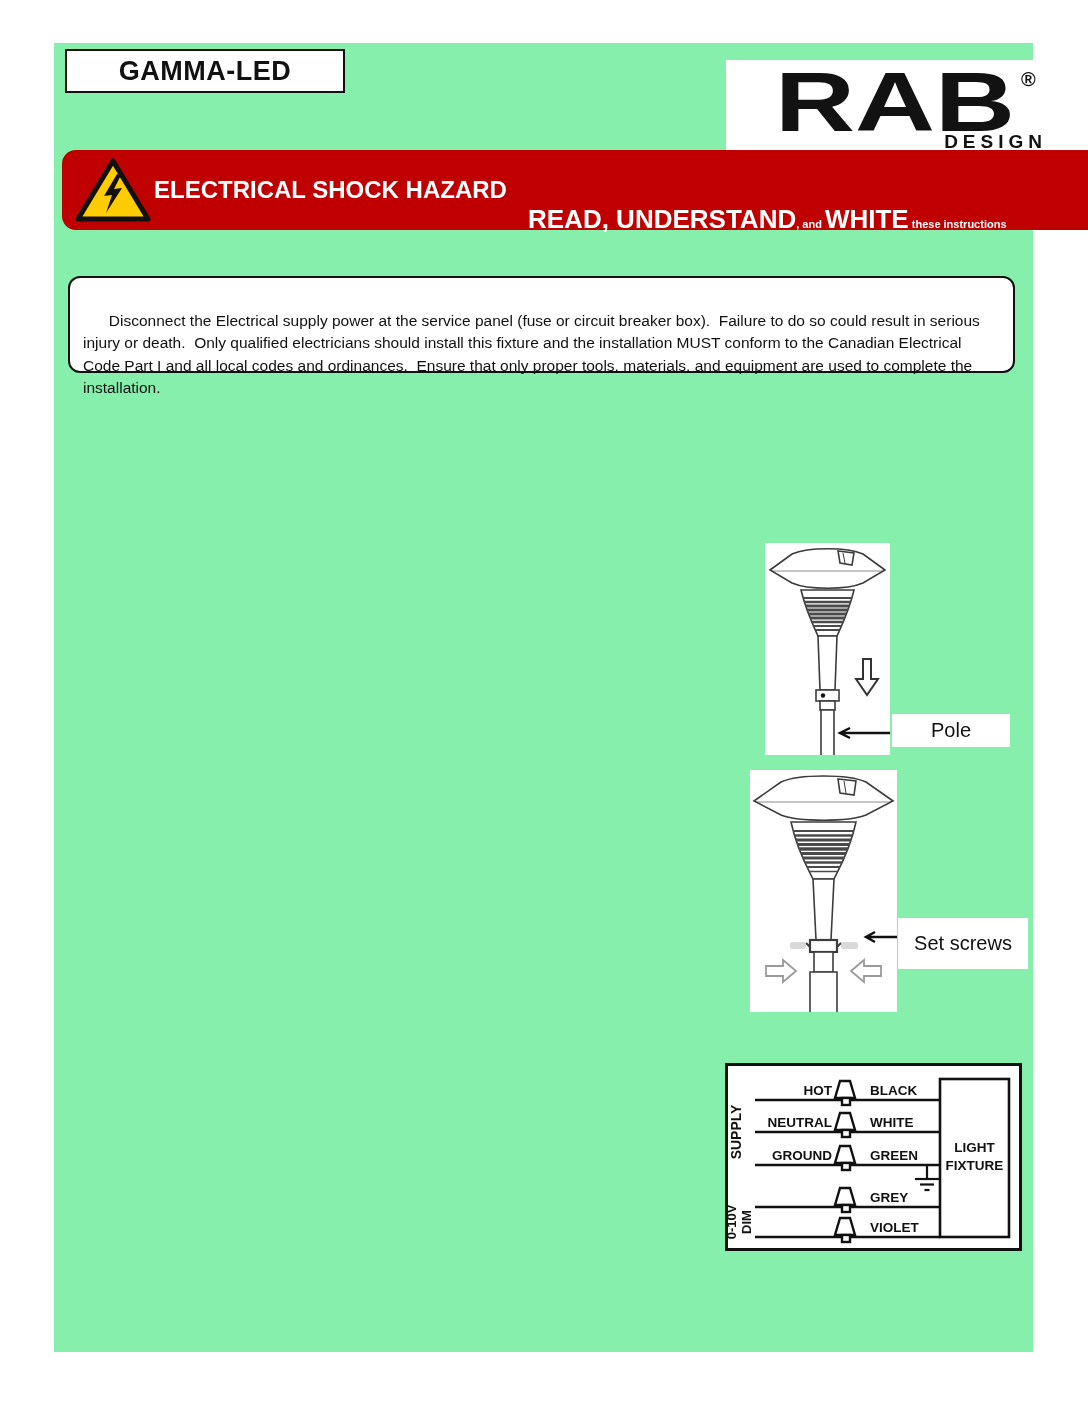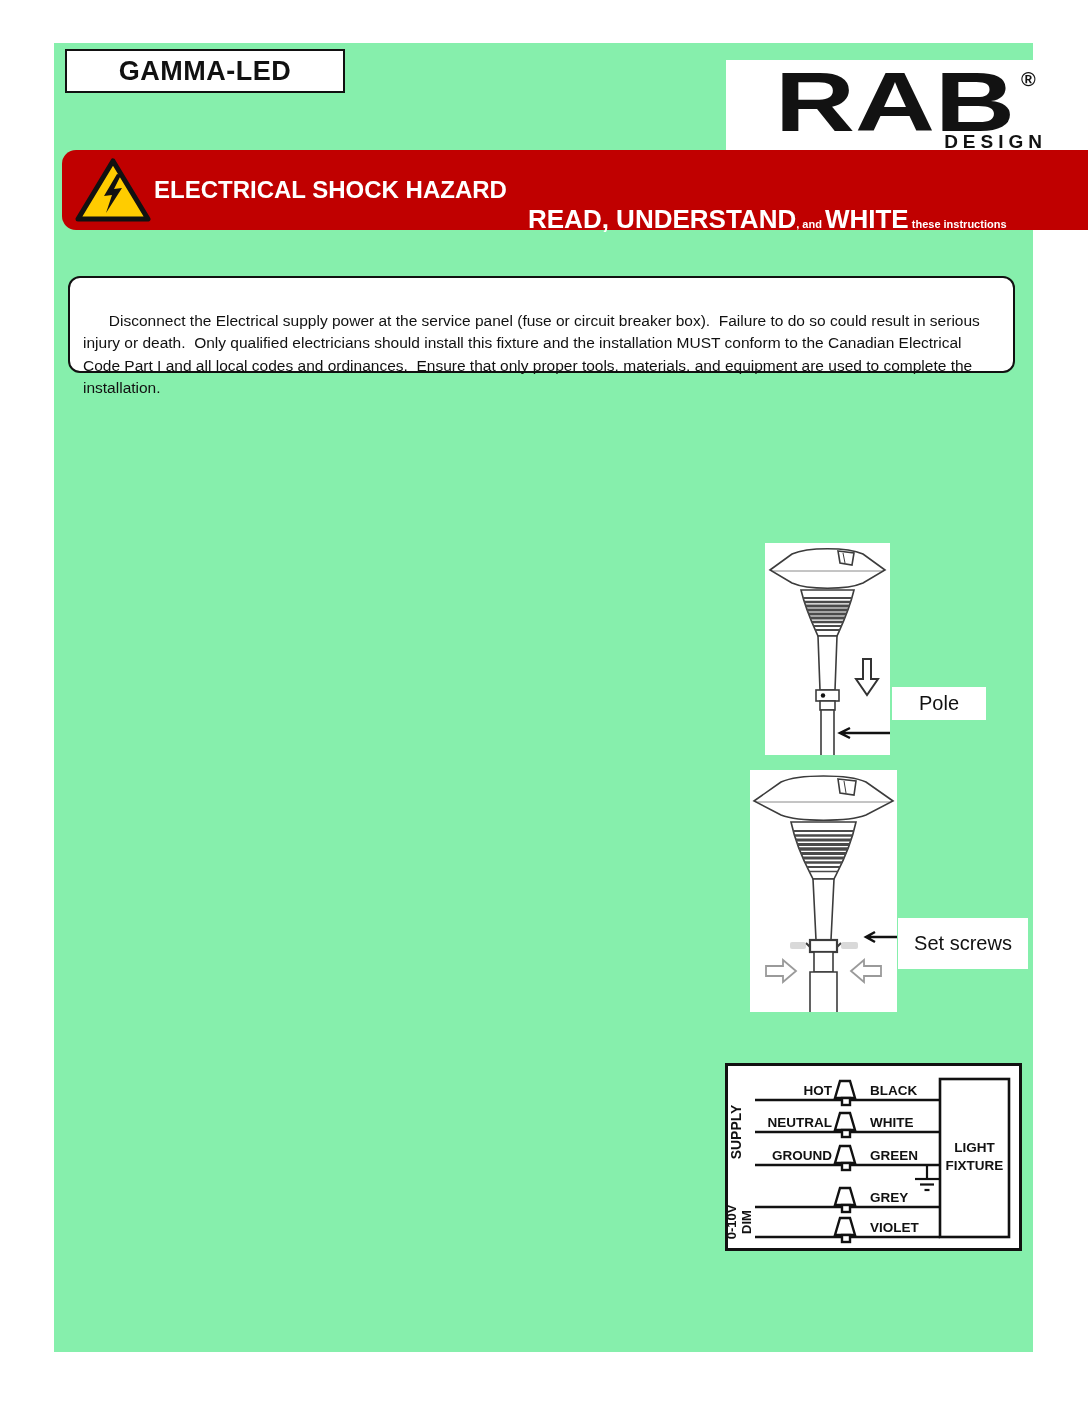--- a/index.html
+++ b/index.html
@@ -26,21 +26,21 @@
   
   .notice{position:absolute;left:14px;top:233px;width:947px;height:97px;background:#fff;
           border:2px solid #111;border-radius:12px;box-sizing:border-box;
           padding:9px 13px;font-size:15.5px;line-height:22.5px;color:#111;white-space:pre-wrap;}
 
   
   .fig1{position:absolute;left:711px;top:500px;width:125px;height:212px;background:#fff;}
   .fig2{position:absolute;left:696px;top:727px;width:147px;height:242px;background:#fff;}
   .callout{position:absolute;background:#fff;display:flex;align-items:center;justify-content:center;
            font-size:20px;color:#111;}
-  .pole-label{left:838px;top:644px;width:94px;height:33px;}
+  .pole-label{left:838px;top:671px;width:118px;height:33px;}
   .set-label{left:844px;top:875px;width:130px;height:51px;}
   .arrow-svg{position:absolute;}
 
   
   .wiring{position:absolute;left:671px;top:1020px;width:297px;height:188px;background:#fff;
           border:3px solid #111;box-sizing:border-box;}
   .wiring svg text{font-family:"Liberation Sans",sans-serif;font-weight:bold;fill:#111;}
 </style>
 </head>
 <body>

